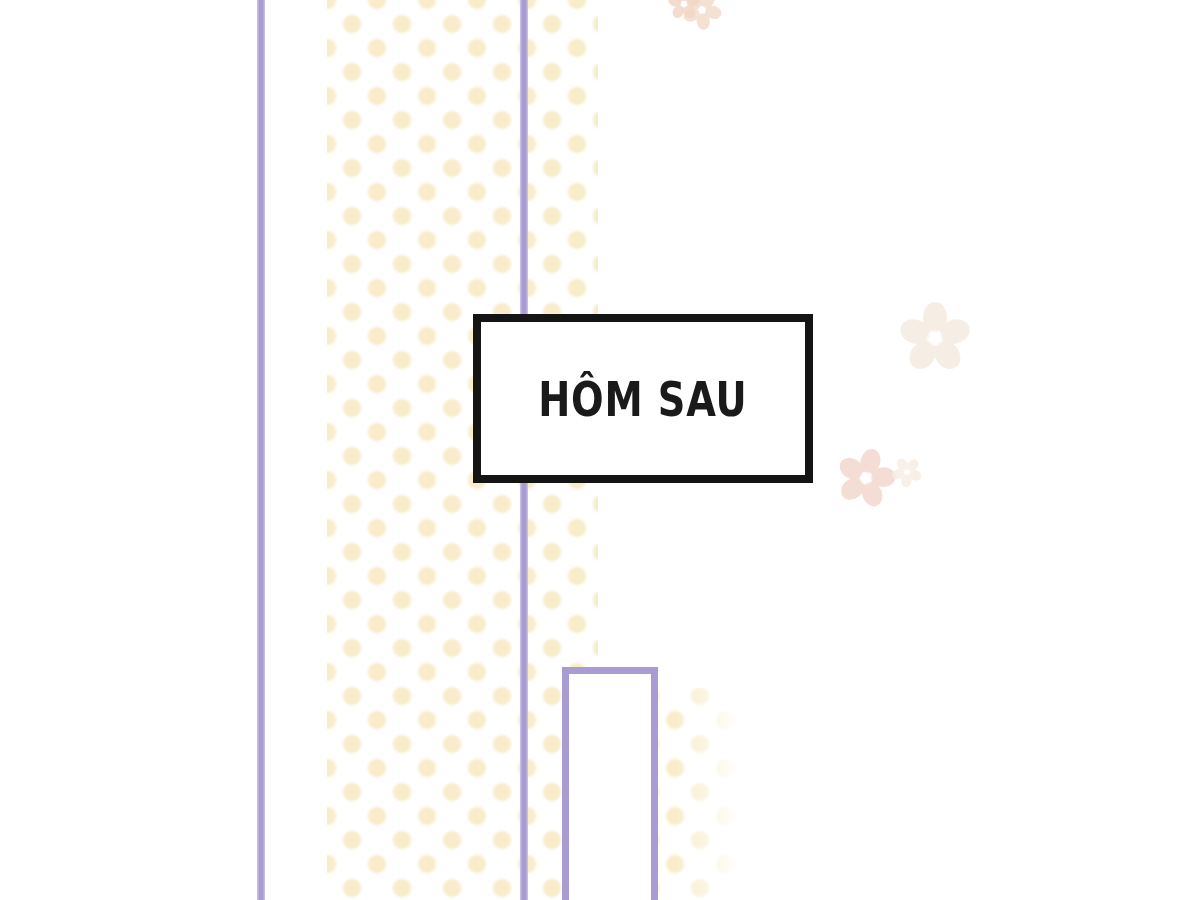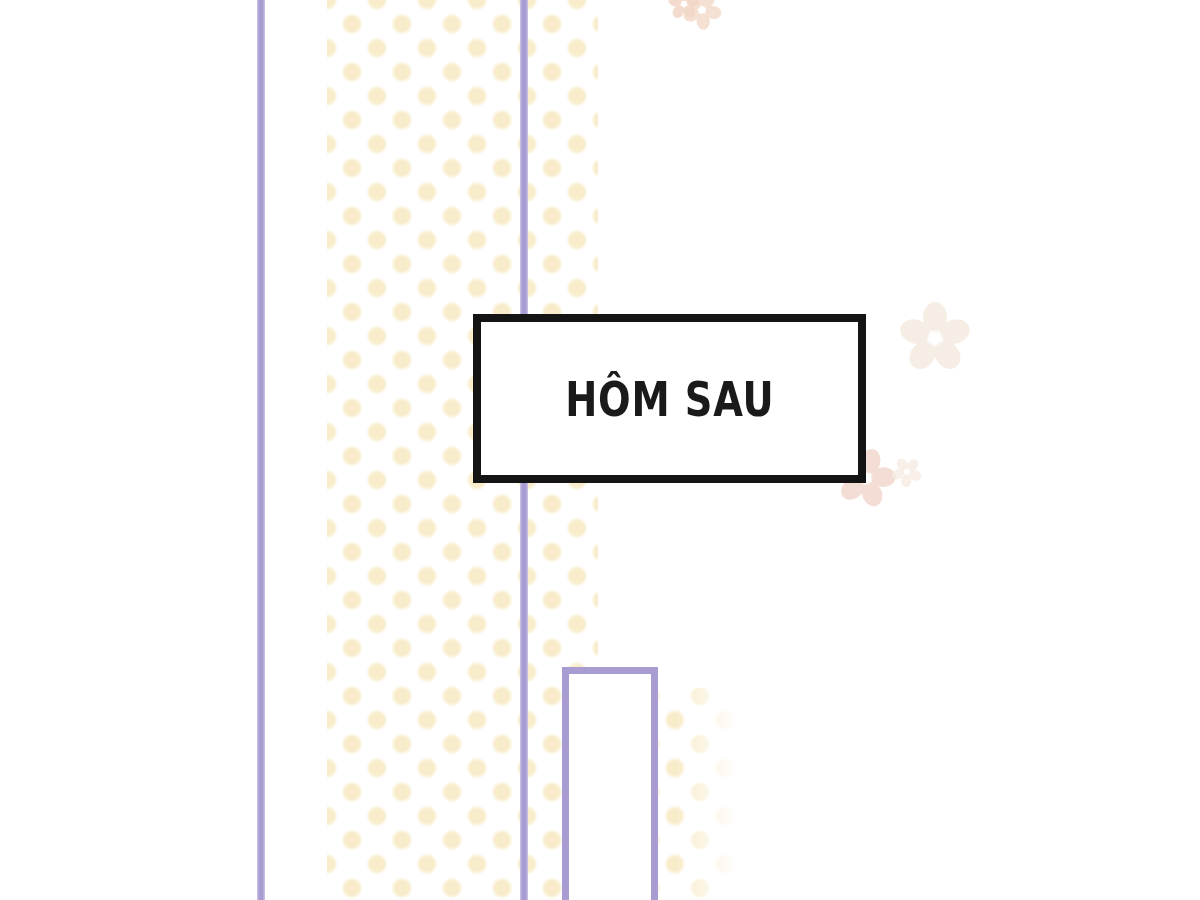--- a/index.html
+++ b/index.html
@@ -64,21 +64,21 @@
     box-sizing: border-box;
     border: 7px solid var(--line_purple);
     background: #ffffff;
   }
 
   
   .caption-box {
     position: absolute;
     left: 473px;
     top: 314px;
-    width: 393px;
+    width: 340px;
     height: 169px;
     box-sizing: border-box;
     border: 8px solid var(--caption_border);
     background: var(--caption_bg);
     display: flex;
     align-items: center;
     justify-content: center;
   }
   .caption-text {
     font-size: 48px;

